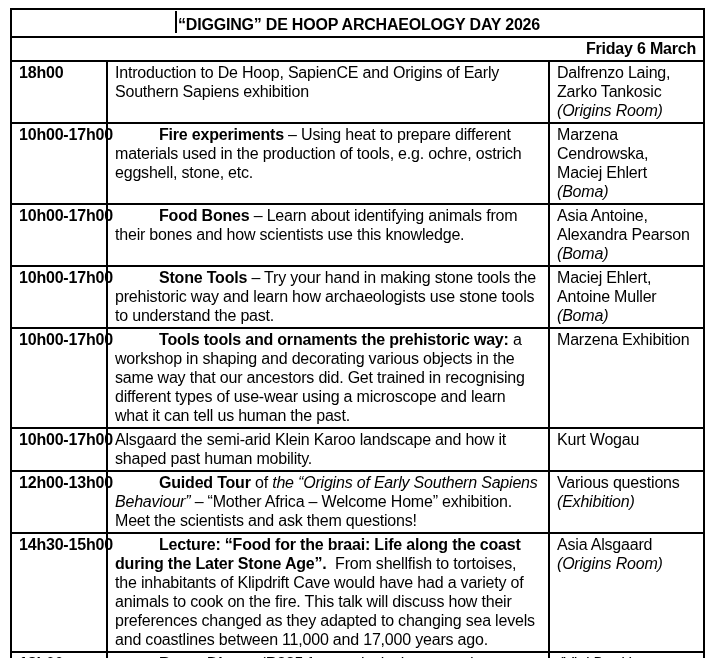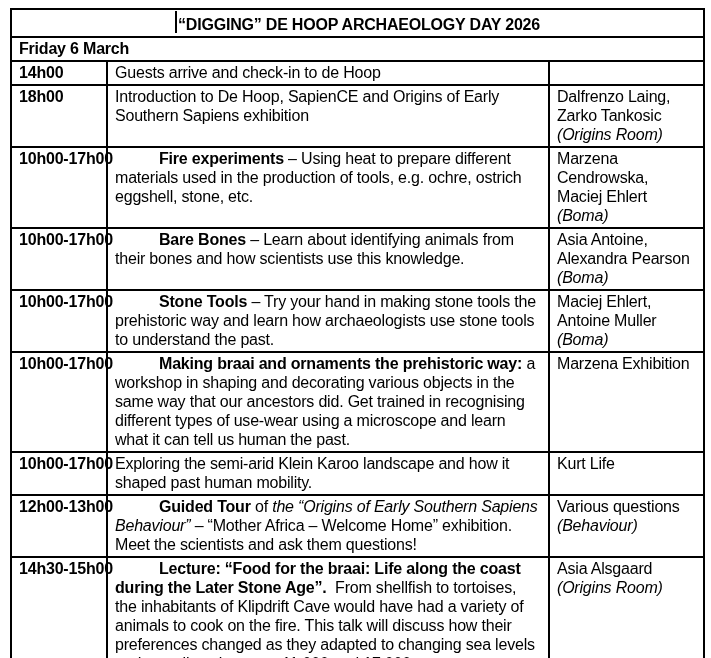--- a/index.html
+++ b/index.html
@@ -29,21 +29,21 @@
   }
   td.title-cell {
     text-align: center;
     font-weight: bold;
     font-size: 20px;
     line-height: 26px;
     padding-top: 3px;
     padding-bottom: 3px;
   }
   td.hdr {
-    text-align: left;
+    text-align: right;
     font-weight: bold;
   }
   td.time {
     font-weight: bold;
     white-space: nowrap;
   }
   .b { font-weight: bold; padding-left: 44px; }
   .i { font-style: italic; }
   .caret {
     display: inline-block;
@@ -66,58 +66,53 @@
   <tbody>
     <tr>
       <td class="title-cell" colspan="3"><span class="caret"></span><span>“DIGGING” DE HOOP ARCHAEOLOGY DAY 2026</span></td>
     </tr>
   </tbody>
   <tbody>
       <tr>
         <td colspan="3" class="hdr">Friday 6 March</td>
       </tr>
       <tr>
-        <td class="time">14h00</td>
-        <td><span>Guests arrive and check-in to de Hoop</span></td>
-        <td></td>
-      </tr>
-      <tr>
         <td class="time">18h00</td>
         <td><span>Introduction to De Hoop, SapienCE and Origins of Early Southern Sapiens exhibition</span></td>
         <td><span>Dalfrenzo Laing, Zarko Tankosic</span><br><span class="i">(Origins Room)</span></td>
       </tr>
       <tr>
         <td class="time">10h00-17h00</td>
         <td><span class="b">Fire experiments</span><span> – Using heat to prepare different materials used in the production of tools, e.g. ochre, ostrich eggshell, stone, etc.</span></td>
         <td><span>Marzena Cendrowska, Maciej Ehlert </span><span class="i">(Boma)</span></td>
       </tr>
       <tr>
         <td class="time">10h00-17h00</td>
-        <td><span class="b">Bare Bones</span><span> – Learn about identifying animals from their bones and how scientists use this knowledge.</span></td>
+        <td><span class="b">Food Bones</span><span> – Learn about identifying animals from their bones and how scientists use this knowledge.</span></td>
         <td><span>Asia Antoine, Alexandra Pearson </span><span class="i">(Boma)</span></td>
       </tr>
       <tr>
         <td class="time">10h00-17h00</td>
         <td><span class="b">Stone Tools</span><span> – Try your hand in making stone tools the prehistoric way and learn how archaeologists use stone tools to understand the past.</span></td>
         <td><span>Maciej Ehlert, Antoine Muller </span><span class="i">(Boma)</span></td>
       </tr>
       <tr>
         <td class="time">10h00-17h00</td>
-        <td><span class="b">Making braai and ornaments the prehistoric way:</span><span> a workshop in shaping and decorating various objects in the same way that our ancestors did. Get trained in recognising different types of use-wear using a microscope and learn what it can tell us human the past.</span></td>
+        <td><span class="b">Tools tools and ornaments the prehistoric way:</span><span> a workshop in shaping and decorating various objects in the same way that our ancestors did. Get trained in recognising different types of use-wear using a microscope and learn what it can tell us human the past.</span></td>
         <td><span>Marzena Exhibition</span></td>
       </tr>
       <tr>
         <td class="time">10h00-17h00</td>
-        <td><span>Exploring the semi-arid Klein Karoo landscape and how it shaped past human mobility.</span></td>
-        <td><span>Kurt Life</span></td>
+        <td><span>Alsgaard the semi-arid Klein Karoo landscape and how it shaped past human mobility.</span></td>
+        <td><span>Kurt Wogau</span></td>
       </tr>
       <tr>
         <td class="time">12h00-13h00</td>
         <td><span class="b">Guided Tour</span><span> of </span><span class="i">the “Origins of Early Southern Sapiens Behaviour”</span><span> – “Mother Africa – Welcome Home” exhibition. Meet the scientists and ask them questions!</span></td>
-        <td><span>Various questions</span><br><span class="i">(Behaviour)</span></td>
+        <td><span>Various questions</span><br><span class="i">(Exhibition)</span></td>
       </tr>
       <tr>
         <td class="time">14h30-15h00</td>
         <td><span class="b">Lecture: “Food for the braai: Life along the coast during the Later Stone Age”.</span><span>&nbsp; From shellfish to tortoises, the inhabitants of Klipdrift Cave would have had a variety of animals to cook on the fire. This talk will discuss how their preferences changed as they adapted to changing sea levels and coastlines between 11,000 and 17,000 years ago.</span></td>
         <td><span>Asia Alsgaard</span><br><span class="i">(Origins Room)</span></td>
       </tr>
       <tr>
         <td class="time">18h00</td>
         <td><span class="b">Boma Dinner</span><span> (R325 for non-inclusive guests)</span></td>
         <td><span class="i">(Vlei Deck)</span></td>

